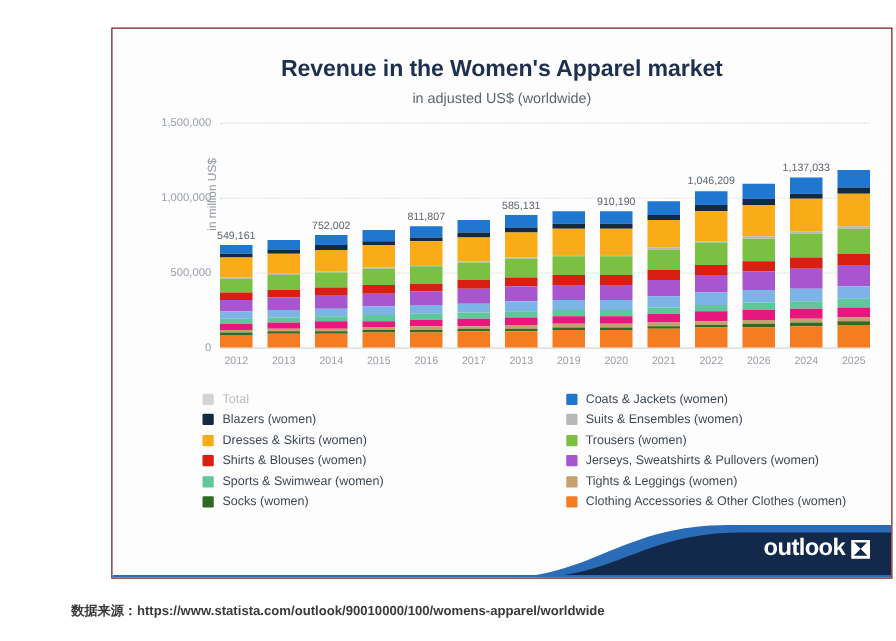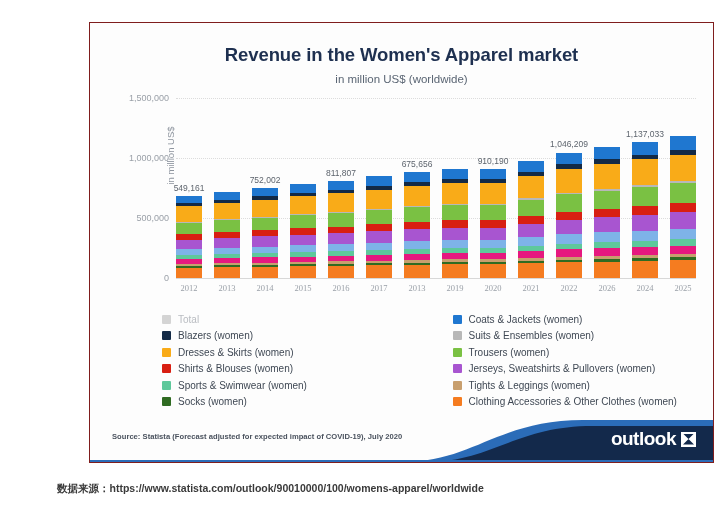--- a/index.html
+++ b/index.html
@@ -85,21 +85,21 @@
     left:50%;transform:translateX(-50%);
     font-size:8.5px;color:#5d646d;white-space:nowrap;
   }
 
   .xticks{
     position:absolute;left:86px;top:260px;width:520px;
     display:flex;justify-content:space-between;
   }
   .xtick{
     width:26px;text-align:center;
-    font-size:8.5px;color:#9aa0a8;font-family:Liberation Serif, serif;
+    font-size:8.5px;color:#9aa0a8;
   }
 
   
   .legend{
     position:absolute;
     left:72px;top:288px;width:545px;
     display:flex;
   }
   .legend-col{width:50%;}
   .legend-col.right{padding-left:18px;box-sizing:border-box;}
@@ -162,21 +162,21 @@
   .caption .url{font-weight:bold;}
 </style>
 </head>
 <body>
 
 <div id="root">
 
   <div class="card">
 
     <div class="chart-title">Revenue in the Women's Apparel market</div>
-    <div class="chart-subtitle">in million US$ (worldwide)</div>
+    <div class="chart-subtitle">in adjusted US$ (worldwide)</div>
 
     <div class="plot-area">
       <div class="ylabel">in million US$</div>
       <div id="grid-layer">
           <div class="axisline" style="top: 180px;"></div>
           <div class="ytick" style="top: 180px;">0</div>
           <div class="gridline" style="top: 120px;"></div>
           <div class="ytick" style="top: 120px;">500,000</div>
           <div class="gridline" style="top: 60px;"></div>
           <div class="ytick" style="top: 60px;">1,000,000</div>
@@ -298,21 +298,21 @@
               <div class="seg" title="Sports &amp; Swimwear (women)" style="background: rgb(94, 200, 155); height: 4.644px;"></div>
               <div class="seg" title="Night &amp; Underwear (women)" style="background: rgb(126, 179, 232); height: 8.052px;"></div>
               <div class="seg" title="Jerseys, Sweatshirts &amp; Pullovers (women)" style="background: rgb(168, 85, 208); height: 12.072px;"></div>
               <div class="seg" title="Shirts &amp; Blouses (women)" style="background: rgb(216, 31, 18); height: 7.116px;"></div>
               <div class="seg" title="Trousers (women)" style="background: rgb(122, 193, 67); height: 14.7px;"></div>
               <div class="seg" title="Suits &amp; Ensembles (women)" style="background: rgb(184, 184, 184); height: 1.392px;"></div>
               <div class="seg" title="Dresses &amp; Skirts (women)" style="background: rgb(249, 171, 24); height: 20.136px;"></div>
               <div class="seg" title="Blazers (women)" style="background: rgb(19, 42, 70); height: 3.72px;"></div>
               <div class="seg" title="Coats &amp; Jackets (women)" style="background: rgb(31, 119, 208); height: 10.057px;"></div>
             </div>
-            <div class="bar-label" style="bottom: 106.225px;">675,656</div>
+            <div class="bar-label" style="bottom: 106.225px;">585,131</div>
           </div>
           <div class="bar-col">
             <div class="bar" style="height: 108.96px;">
               <div class="seg" title="Clothing Accessories &amp; Other Clothes (women)" style="background: rgb(245, 124, 32); height: 13.536px;"></div>
               <div class="seg" title="Socks (women)" style="background: rgb(47, 107, 34); height: 2.376px;"></div>
               <div class="seg" title="Tights &amp; Leggings (women)" style="background: rgb(200, 159, 110); height: 2.7px;"></div>
               <div class="seg" title="T-Shirts (women)" style="background: rgb(230, 24, 127); height: 6.348px;"></div>
               <div class="seg" title="Sports &amp; Swimwear (women)" style="background: rgb(94, 200, 155); height: 4.764px;"></div>
               <div class="seg" title="Night &amp; Underwear (women)" style="background: rgb(126, 179, 232); height: 8.256px;"></div>
               <div class="seg" title="Jerseys, Sweatshirts &amp; Pullovers (women)" style="background: rgb(168, 85, 208); height: 12.384px;"></div>
@@ -502,21 +502,20 @@
             <span class="legend-text">Clothing Accessories &amp; Other Clothes (women)</span>
           </div>
         </div>
     </div>
 
     <div class="footer">
       <svg class="swoosh" viewBox="0 0 310 46" preserveAspectRatio="none">
         <path d="M0,46 C70,46 95,4 180,4 L310,4 L310,46 Z" fill="#2b6cb8"></path>
         <path d="M22,46 C90,46 112,10 190,10 L310,10 L310,46 Z" fill="#13294b"></path>
       </svg>
-      <div class="source">Source: Statista (Forecast adjusted for expected impact of COVID-19), July 2020</div>
       <div class="logo">
         <span class="logo-word">outlook</span>
         <span class="logo-mark"></span>
       </div>
       <div class="footer-rule"></div>
     </div>
   </div>
 
   <div class="caption">
     <span>数据来源：</span><span class="url">https://www.statista.com/outlook/90010000/100/womens-apparel/worldwide</span>

